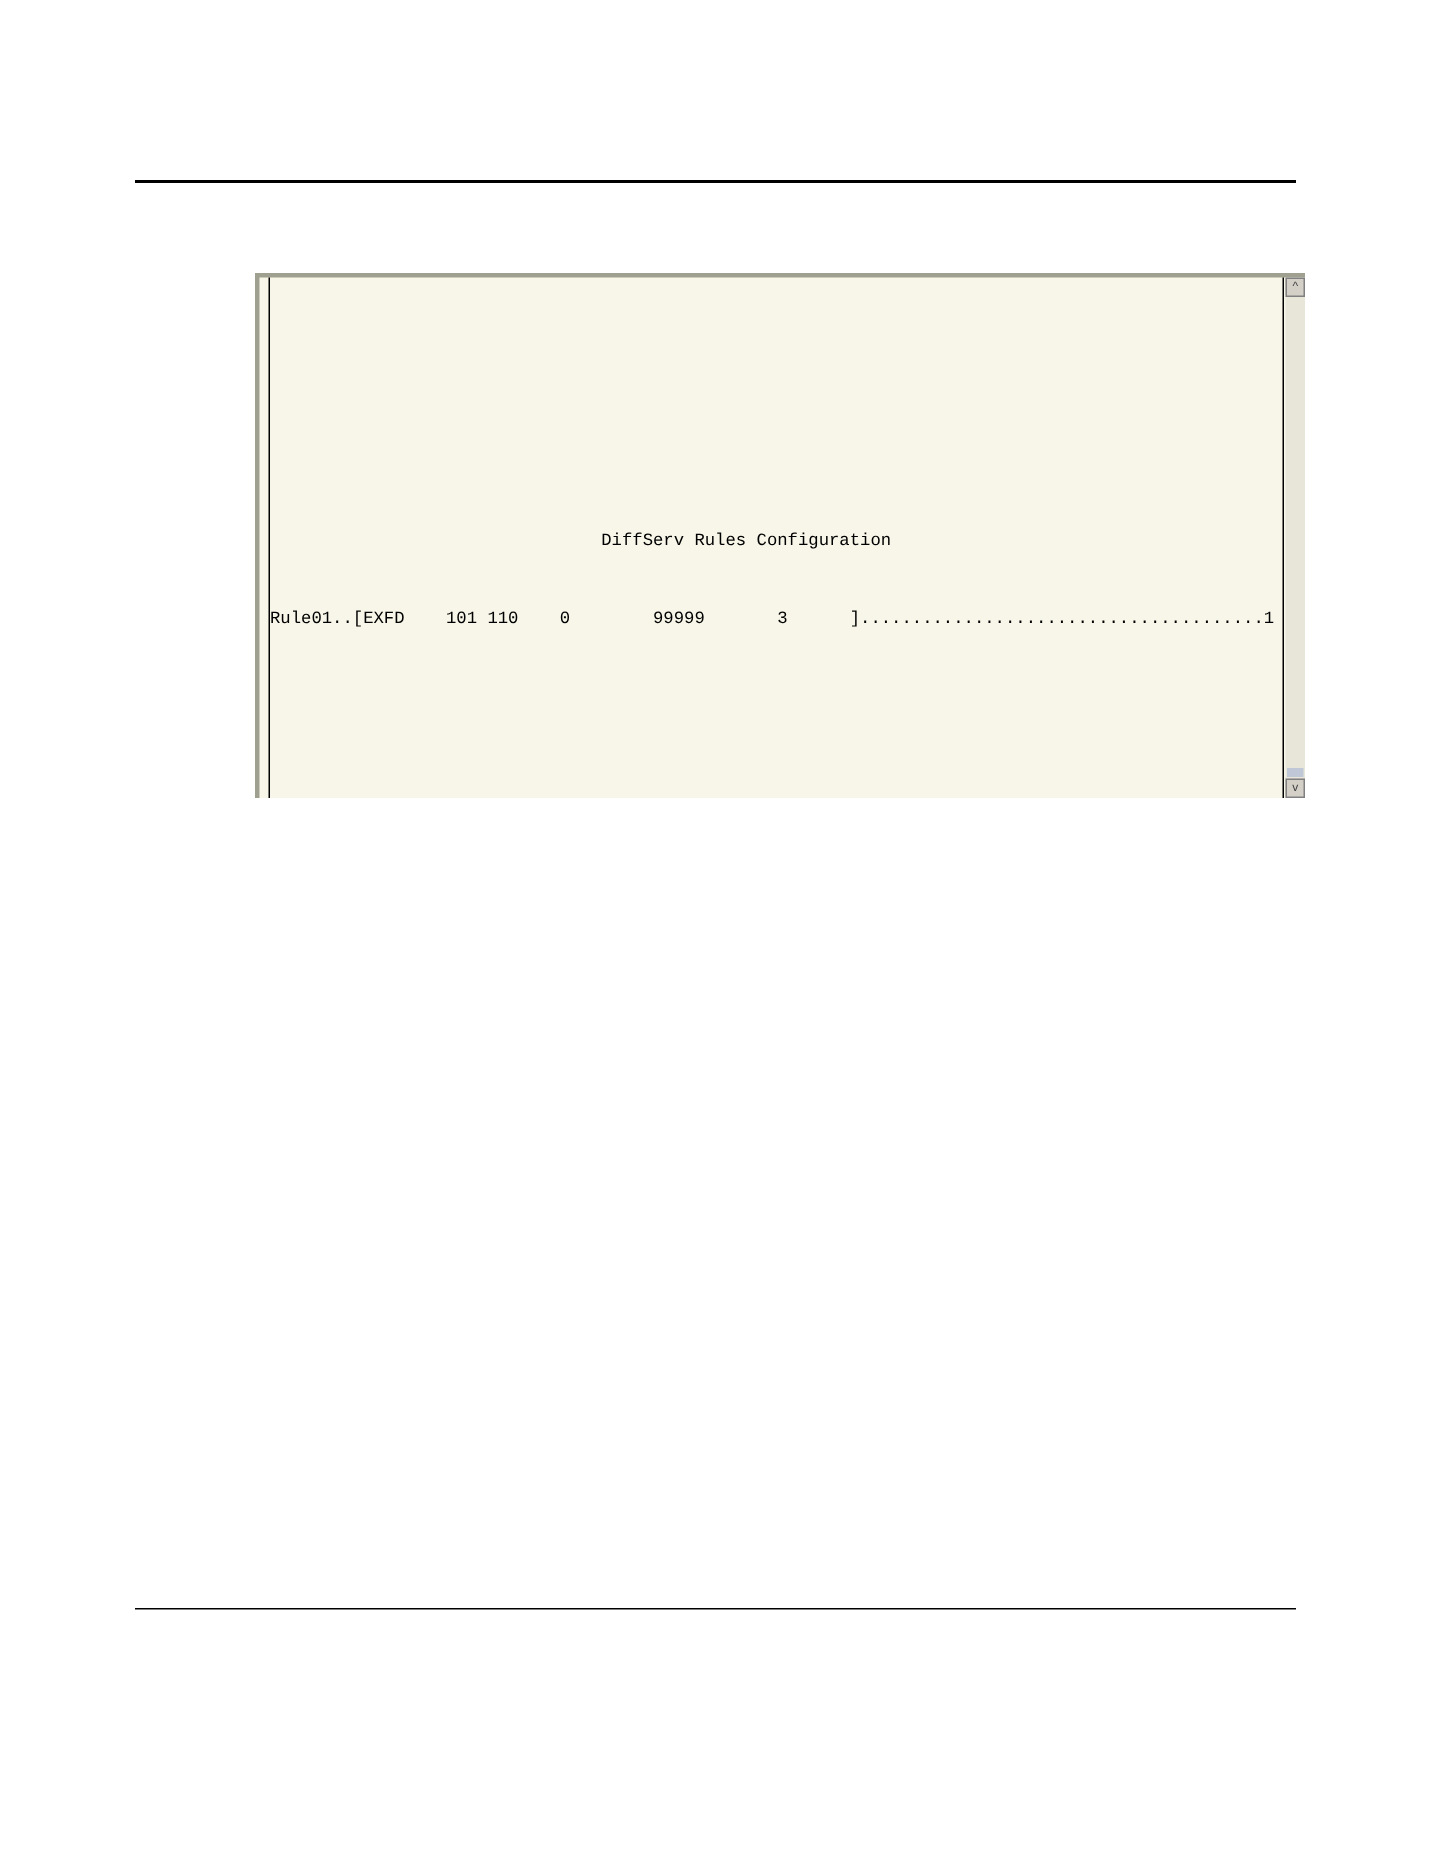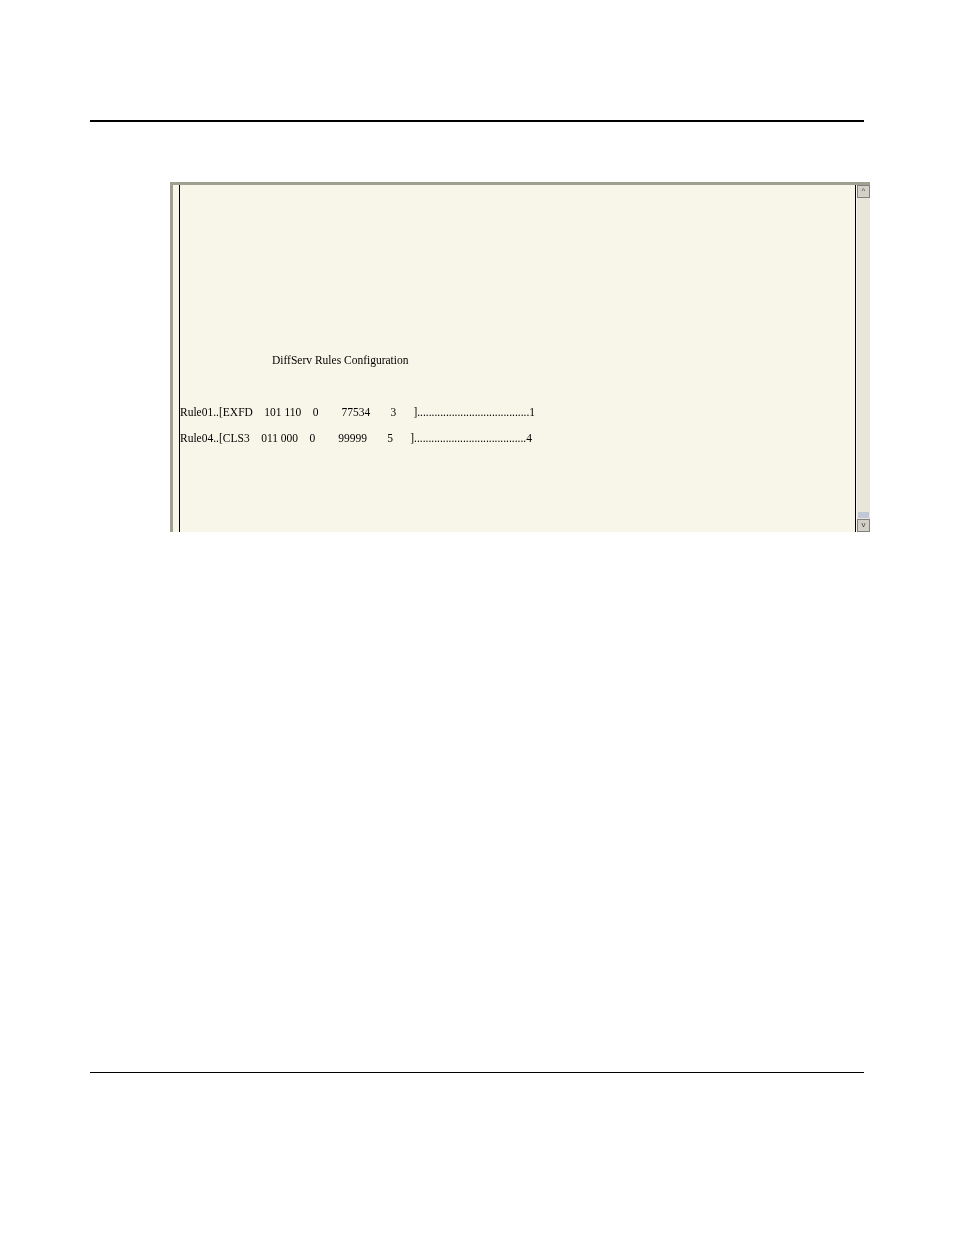--- a/index.html
+++ b/index.html
@@ -67,21 +67,21 @@
   .sb-track-mark {
     position: absolute;
     right: 1px;
     bottom: 14px;
     width: 11px;
     height: 6px;
     background: #c0c8d8;
   }
   .sb-down { bottom: 0; }
 
-  .line { display: block; height: 13px; font-family: Liberation Serif, serif; }
+  .line { display: block; height: 13px; }
 
   hr.footer-rule {
     border: none;
     border-top: 1px solid #000;
     margin: 540px 90px 0 90px;
   }
 </style>
 </head>
 <body>
 
@@ -90,22 +90,21 @@
 <div class="terminal-outer">
   <div class="terminal-inner">
 <span class="line"></span>
 <span class="line"></span>
 <span class="line"></span>
 <span class="line"></span>
 <span class="line"></span>
 <span class="line"></span>
 <span class="line">                                DiffServ Rules Configuration</span>
 <span class="line"></span>
-<span class="line">Rule01..[EXFD    101 110    0        77534       3      ].......................................1</span>
-<span class="line">Rule04..[CLS3    011 000    0        99999       5      ].......................................4</span>
+<span class="line">Rule01..[EXFD    101 110    0        99999       3      ].......................................1</span>
 
 
 
 
 
 
 
 
 
   </div>

